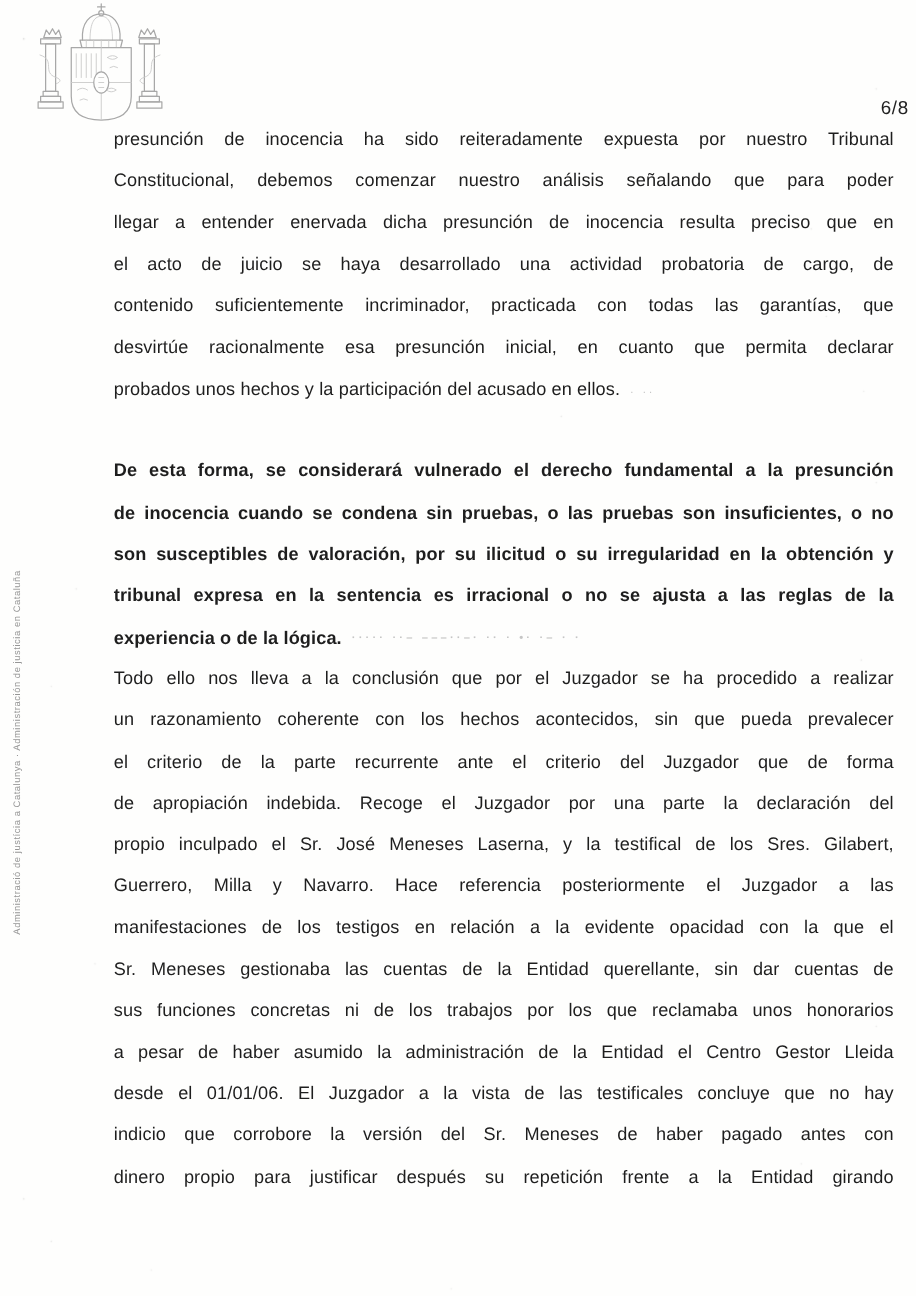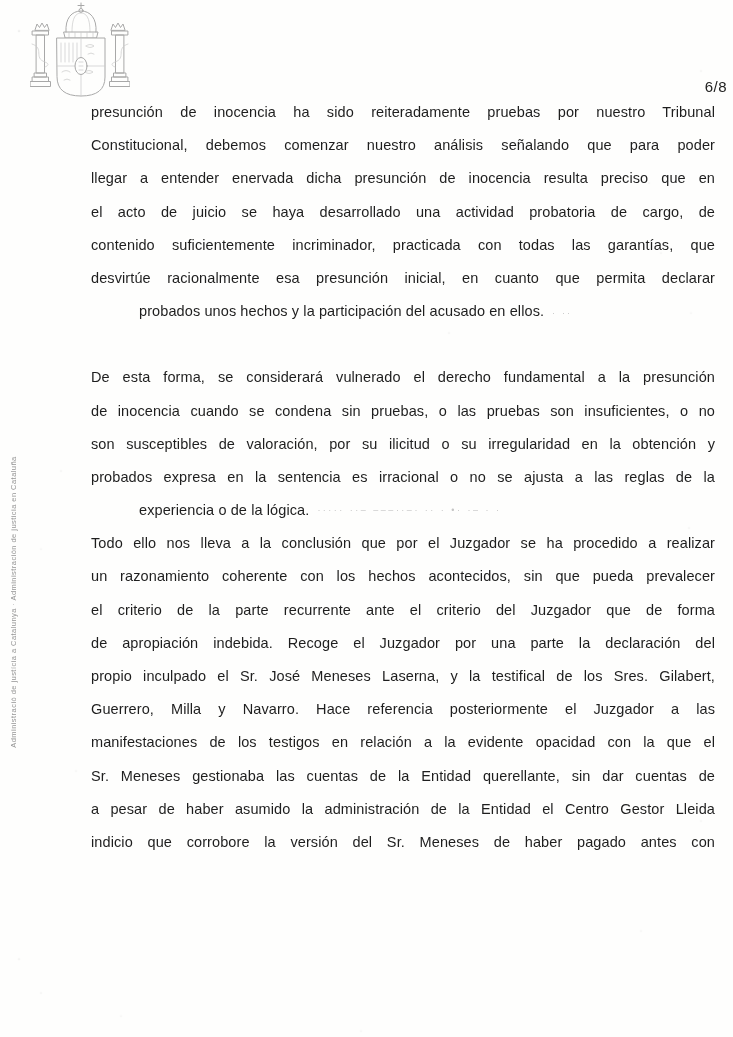--- a/index.html
+++ b/index.html
@@ -13,27 +13,27 @@
     position:absolute; inset:0;
     background:#fefefd;
   }
   
   .text-block {
     position:absolute; left:91px; top:96px; width:624px;
     color:#1e1e1e; font-size:14.5px; line-height:33.2px;
     letter-spacing:0.1px;
   }
   .para { margin:0; }
-  .para.gap-before { margin-top:33px; }
+  .para.gap-before { margin-top:33px;font-weight:bold; }
   .line {
     height:33.2px;
     text-align:justify; text-align-last:justify;
     white-space:nowrap;
   }
-  .line.last { text-align-last:left; white-space:normal;margin-left:48px; }
+  .line.last { text-align-last:left; white-space:normal; }
   
   .smudge {
     color:#bcbcbc; font-size:9px; letter-spacing:2.5px;
     vertical-align:2px; padding-left:8px; opacity:.85;
   }
   
   .page-number {
     position:absolute; top:78px; right:6px;
     font-size:15px; color:#222; letter-spacing:0.5px;
   }
@@ -129,51 +129,54 @@
     </g>
   </svg>
 
   <div class="page-number">6/8</div>
 
   <div class="sidebar-caption">Administració de justícia a Catalunya · Administración de justicia en Cataluña</div>
 
   <div class="text-block">
 
     <div class="para">
-      <div class="line">presunción de inocencia ha sido reiteradamente pruebas por nuestro Tribunal</div>
+      <div class="line">presunción de inocencia ha sido reiteradamente expuesta por nuestro Tribunal</div>
       <div class="line">Constitucional, debemos comenzar nuestro análisis señalando que para poder</div>
       <div class="line">llegar a entender enervada dicha presunción de inocencia resulta preciso que en</div>
       <div class="line">el acto de juicio se haya desarrollado una actividad probatoria de cargo, de</div>
       <div class="line">contenido suficientemente incriminador, practicada con todas las garantías, que</div>
       <div class="line">desvirtúe racionalmente esa presunción inicial, en cuanto que permita declarar</div>
       <div class="line last">
         <span>probados unos hechos y la participación del acusado en ellos.</span><span class="smudge">. ..</span>
       </div>
     </div>
 
     <div class="para gap-before">
       <div class="line">De esta forma, se considerará vulnerado el derecho fundamental a la presunción</div>
       <div class="line">de inocencia cuando se condena sin pruebas, o las pruebas son insuficientes, o no</div>
       <div class="line">son susceptibles de valoración, por su ilicitud o su irregularidad en la obtención y</div>
-      <div class="line">probados expresa en la sentencia es irracional o no se ajusta a las reglas de la</div>
+      <div class="line">tribunal expresa en la sentencia es irracional o no se ajusta a las reglas de la</div>
       <div class="line last">
         <span>experiencia o de la lógica.</span><span class="smudge">····· ··– –––··–· ·· ·   •· ·– · ·</span>
       </div>
     </div>
 
     <div class="para">
       <div class="line">Todo ello nos lleva a la conclusión que por el Juzgador se ha procedido a realizar</div>
       <div class="line">un razonamiento coherente con los hechos acontecidos, sin que pueda prevalecer</div>
       <div class="line">el criterio de la parte recurrente ante el criterio del Juzgador que de forma</div>
       <div class="line">de apropiación indebida. Recoge el Juzgador por una parte la declaración del</div>
       <div class="line">propio inculpado el Sr. José Meneses Laserna, y la testifical de los Sres. Gilabert,</div>
       <div class="line">Guerrero, Milla y Navarro. Hace referencia posteriormente el Juzgador a las</div>
       <div class="line">manifestaciones de los testigos en relación a la evidente opacidad con la que el</div>
       <div class="line">Sr. Meneses gestionaba las cuentas de la Entidad querellante, sin dar cuentas de</div>
+      <div class="line">sus funciones concretas ni de los trabajos por los que reclamaba unos honorarios</div>
       <div class="line">a pesar de haber asumido la administración de la Entidad el Centro Gestor Lleida</div>
+      <div class="line">desde el 01/01/06. El Juzgador a la vista de las testificales concluye que no hay</div>
       <div class="line">indicio que corrobore la versión del Sr. Meneses de haber pagado antes con</div>
+      <div class="line">dinero propio para justificar después su repetición frente a la Entidad girando</div>
     </div>
 
   </div>
 
   <div class="noise"></div>
 
 </div>
 
 </body></html>

